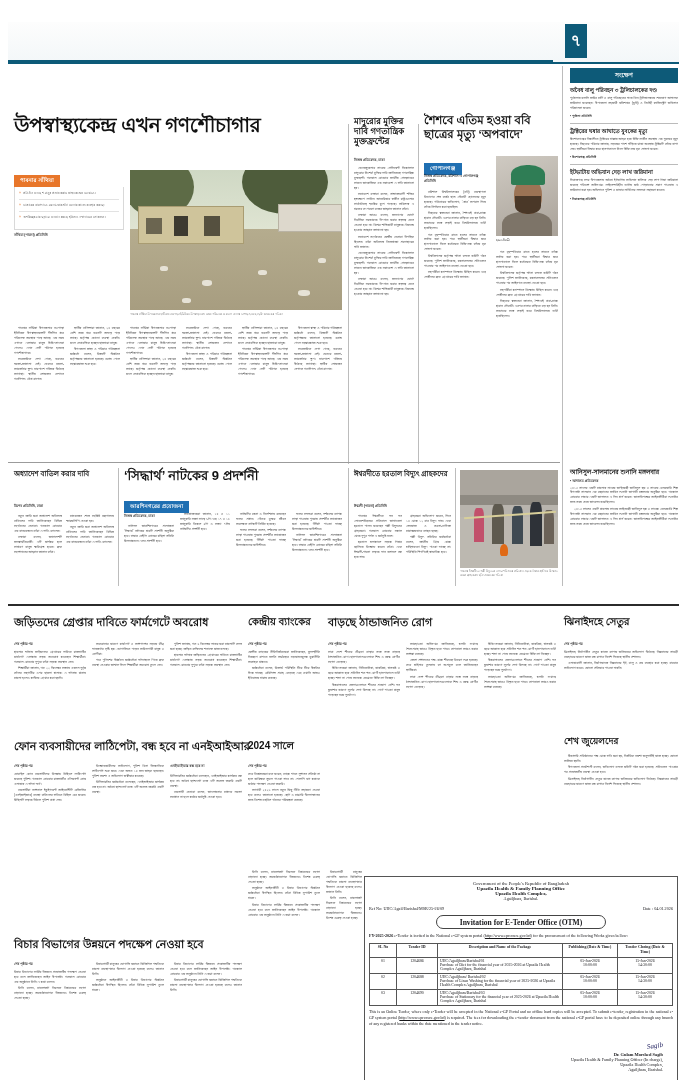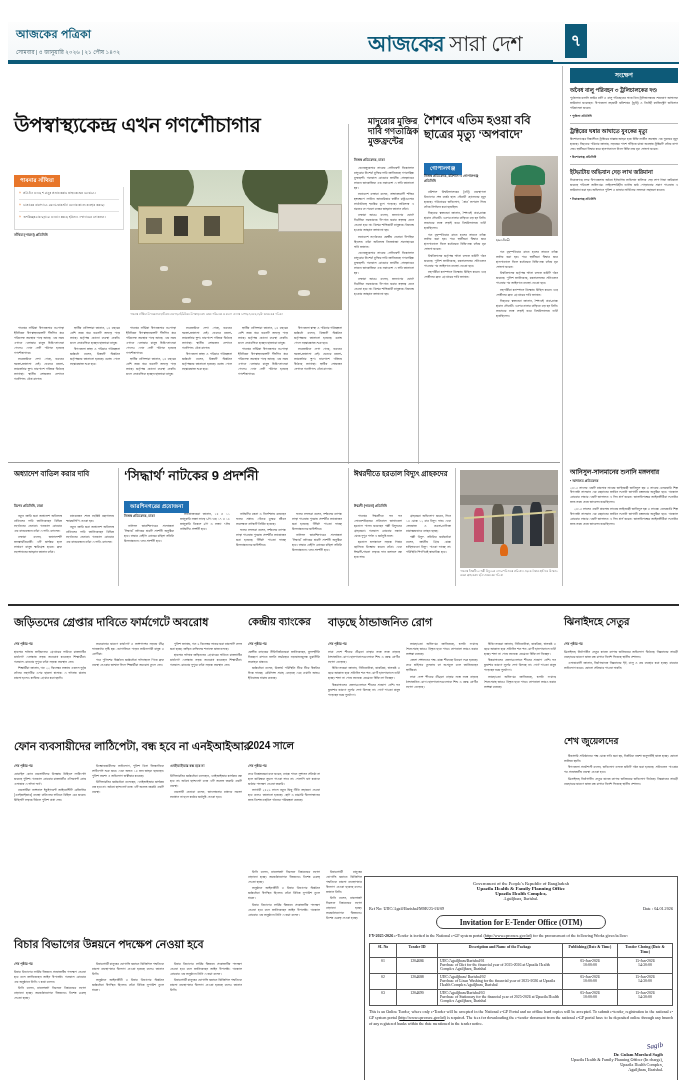--- a/index.html
+++ b/index.html
@@ -88,28 +88,20 @@
   .t-sname{font-size:4.4px;font-weight:bold;}
   .t-srole{font-size:4.2px;}
 </style>
 </head>
 <body>
 
 <div class="page">
  <div class="sheet">
 
   <div class="masthead">
-    <div class="mh-left">
-      <div class="mh-logo">আজকের পত্রিকা</div>
-      <div class="mh-date">সোমবার | ৫ জানুয়ারি ২০২৬ | ২১ পৌষ ১৪৩২</div>
-    </div>
-    <div class="mh-title">
-      <span>আজকের</span>
-      <span class="lite">সারা দেশ</span>
-    </div>
     <div class="mh-page">৭</div>
     <div class="mh-rule"></div>
   </div>
 
   <div class="body-area">
 
     <div class="col-rule" style="left:554px;top:2px;height:520px;"></div>
     <div class="col-rule" style="left:110px;top:404px;height:118px;"></div>
     <div class="col-rule" style="left:340px;top:404px;height:118px;"></div>
     <div class="col-rule" style="left:447px;top:404px;height:118px;"></div>
@@ -167,21 +159,21 @@
     </div>
     <div class="tx" style="left:230px;top:262px;width:50px;height:138px;">
       <p class="ind">স্থানীয় বাসিন্দারা জানান, ২০ বছরের বেশি সময় ধরে ভবনটি অযত্নে পড়ে আছে। কর্তৃপক্ষ কোনো ব্যবস্থা নেয়নি। ফলে সেবাবঞ্চিত হচ্ছেন হাজারো মানুষ।</p>
       <p class="ind">পাবনার সাঁথিয়া উপজেলার নওপাড়া ইউনিয়ন উপস্বাস্থ্যকেন্দ্রটি দীর্ঘদিন ধরে পরিত্যক্ত অবস্থায় পড়ে আছে। এক সময় এখানে এলাকার মানুষ চিকিৎসাসেবা পেলেও এখন সেটি পরিণত হয়েছে গণশৌচাগারে।</p>
     </div>
     <div class="tx" style="left:286px;top:262px;width:48px;height:138px;">
       <p class="ind">উপজেলা স্বাস্থ্য ও পরিবার পরিকল্পনা কর্মকর্তা বলেন, বিষয়টি ঊর্ধ্বতন কর্তৃপক্ষকে জানানো হয়েছে। বরাদ্দ পেলে সংস্কারকাজ শুরু হবে।</p>
       <p class="ind">সরেজমিনে দেখা গেছে, ভবনের দরজা-জানালা নেই। ভেতরে ময়লা-আবর্জনার স্তূপ। চারপাশে গজিয়ে উঠেছে আগাছা। স্থানীয় লোকজন সেখানে গবাদিপশু বেঁধে রাখেন।</p>
     </div>
 
-    <h3 class="hl" style="position:absolute;left:360px;top:52px;width:60px;">মাদুরোর মুক্তির দাবি গণতান্ত্রিক মুক্তফ্রন্টের</h3>
+    <h3 class="hl" style="position:absolute;left:346px;top:52px;width:60px;">মাদুরোর মুক্তির দাবি গণতান্ত্রিক মুক্তফ্রন্টের</h3>
     <div class="byline" style="position:absolute;left:346px;top:92px;width:60px;">নিজস্ব প্রতিবেদক, ঢাকা</div>
     <div class="tx" style="left:346px;top:102px;width:60px;height:296px;">
       <p class="ind">ভেনেজুয়েলার সাবেক প্রেসিডেন্ট নিকোলাস মাদুরোর নিঃশর্ত মুক্তির দাবি জানিয়েছে গণতান্ত্রিক মুক্তফ্রন্ট। গতকাল রোববার জাতীয় প্রেসক্লাবের সামনে আয়োজিত এক সমাবেশে এ দাবি জানানো হয়।</p>
       <p class="ind">সমাবেশে বক্তারা বলেন, সাম্রাজ্যবাদী শক্তির হস্তক্ষেপে লাতিন আমেরিকার স্বাধীন রাষ্ট্রগুলোর সার্বভৌমত্ব হুমকির মুখে পড়েছে। অবিলম্বে এ ধরনের তৎপরতা বন্ধের আহ্বান জানান তাঁরা।</p>
       <p class="ind">বক্তারা আরও বলেন, জনগণের ভোটে নির্বাচিত সরকারকে উৎখাত করার ষড়যন্ত্র মেনে নেওয়া হবে না। বিশ্বের শান্তিকামী মানুষকে ঐক্যবদ্ধ হওয়ার আহ্বান জানানো হয়।</p>
       <p class="ind">সমাবেশে সংগঠনের কেন্দ্রীয় নেতারা উপস্থিত ছিলেন। তাঁরা অবিলম্বে নিষেধাজ্ঞা প্রত্যাহারের দাবি জানান।</p>
       <p class="ind">ভেনেজুয়েলার সাবেক প্রেসিডেন্ট নিকোলাস মাদুরোর নিঃশর্ত মুক্তির দাবি জানিয়েছে গণতান্ত্রিক মুক্তফ্রন্ট। গতকাল রোববার জাতীয় প্রেসক্লাবের সামনে আয়োজিত এক সমাবেশে এ দাবি জানানো হয়।</p>
       <p class="ind">বক্তারা আরও বলেন, জনগণের ভোটে নির্বাচিত সরকারকে উৎখাত করার ষড়যন্ত্র মেনে নেওয়া হবে না। বিশ্বের শান্তিকামী মানুষকে ঐক্যবদ্ধ হওয়ার আহ্বান জানানো হয়।</p>
     </div>
 

